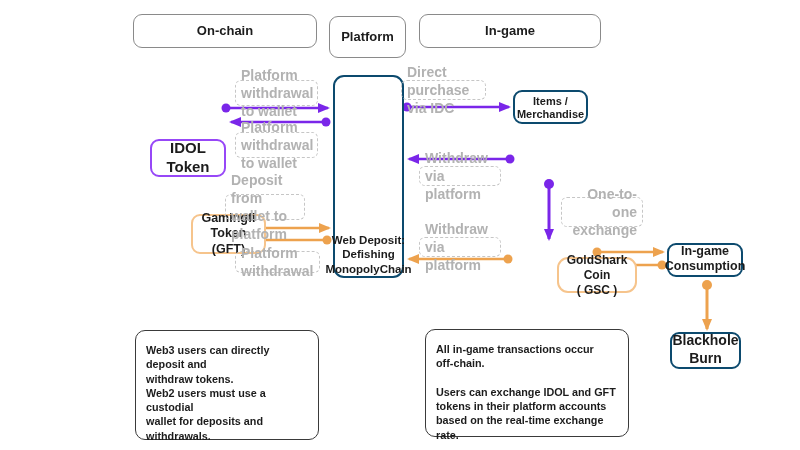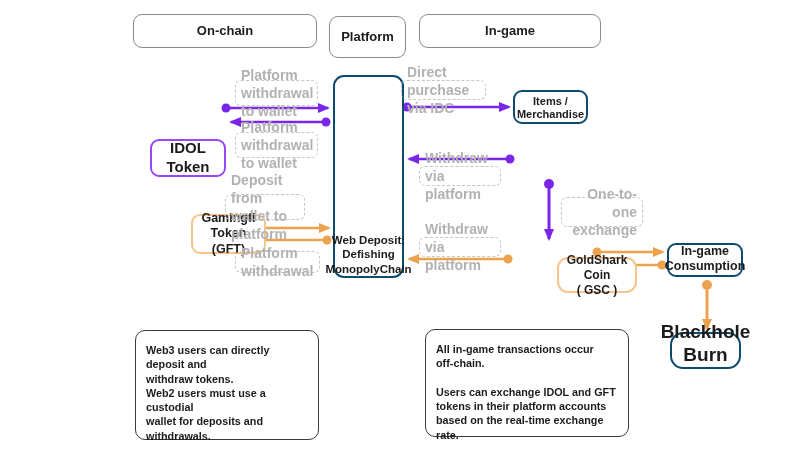--- a/index.html
+++ b/index.html
@@ -121,21 +121,21 @@
 Merchandise</span>
   </div>
   <div class="box orange-b" style="left:513px;top:257px;width:80px;height:36px;font-size:12px;border-radius:11px;">
     <span class="t">GoldShark Coin
 ( GSC )</span>
   </div>
   <div class="box blk" style="left:667px;top:243px;width:76px;height:34px;font-size:12.5px;">
     <span class="t">In-game
 Consumption</span>
   </div>
-  <div class="box blk" style="left:670px;top:332px;width:71px;height:37px;font-size:19px;border-radius:13px;">
+  <div class="box blk" style="left:670px;top:332px;width:71px;height:37px;font-size:14px;">
     <span class="t">Blackhole
 Burn</span>
   </div>
 
   <div class="dlabel" style="left:235px;top:80px;width:83px;height:26px;">
     <span class="t">Platform withdrawal
 to wallet</span>
   </div>
   <div class="dlabel" style="left:235px;top:132px;width:83px;height:26px;">
     <span class="t">Platform withdrawal

